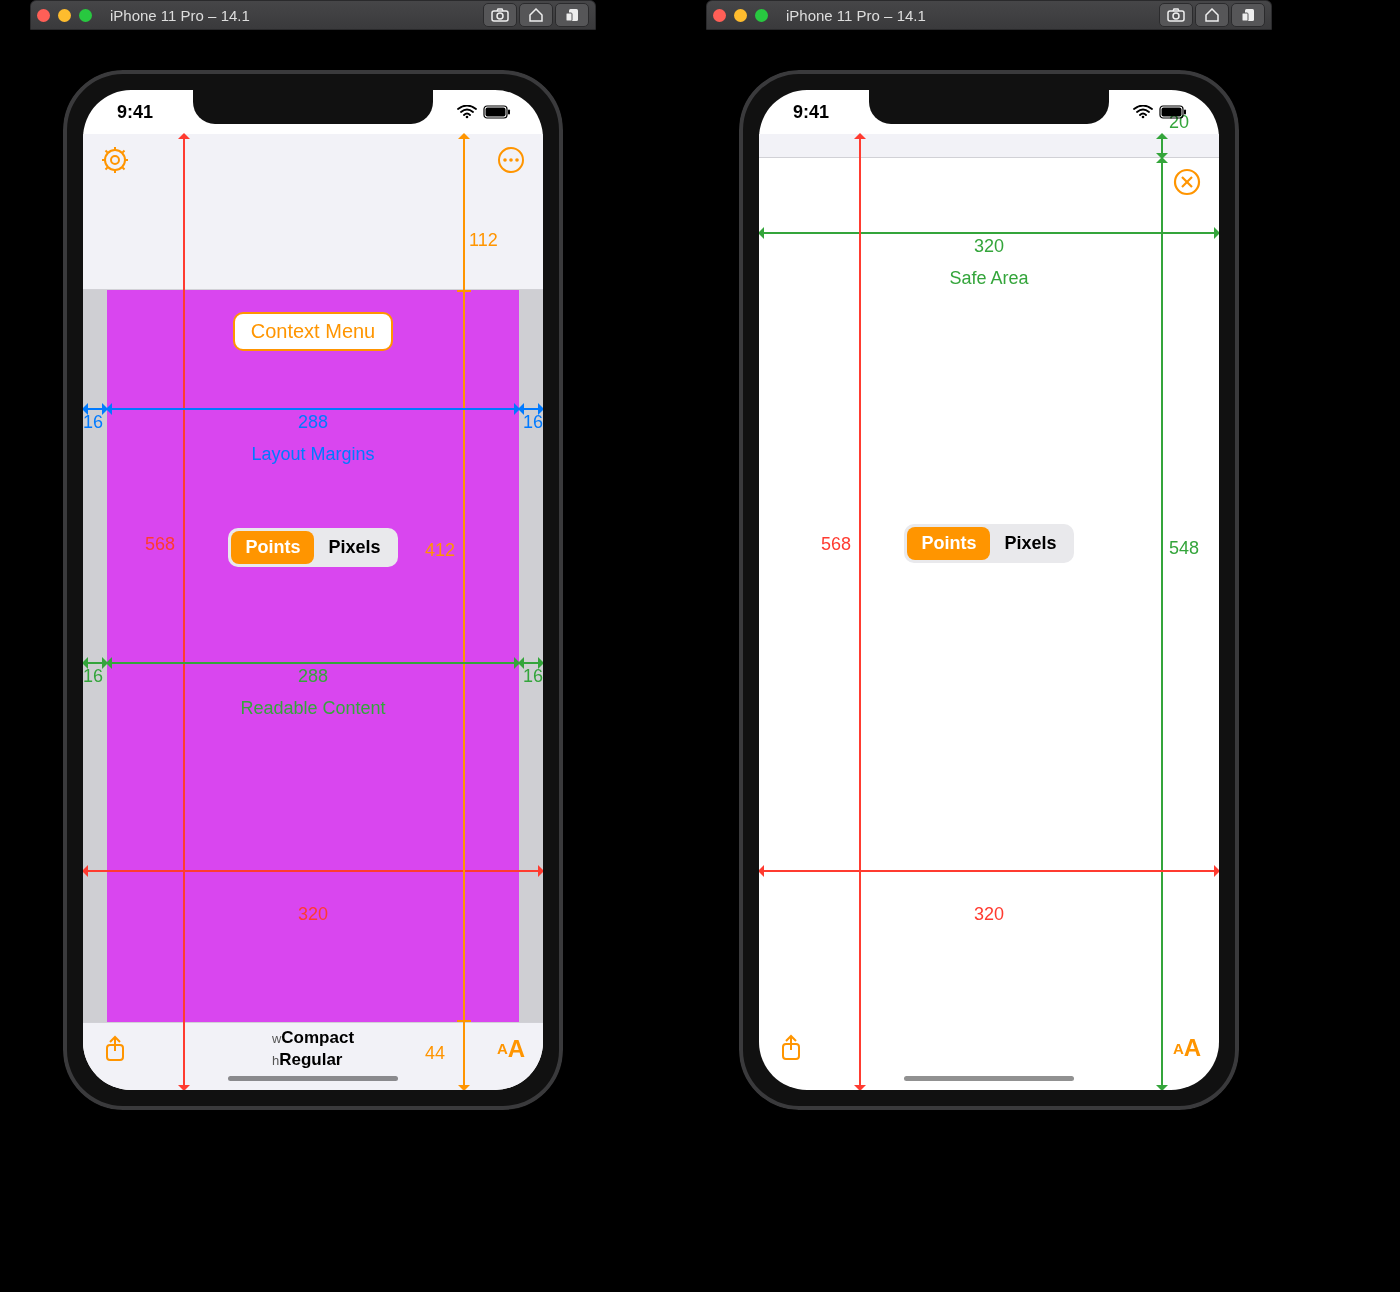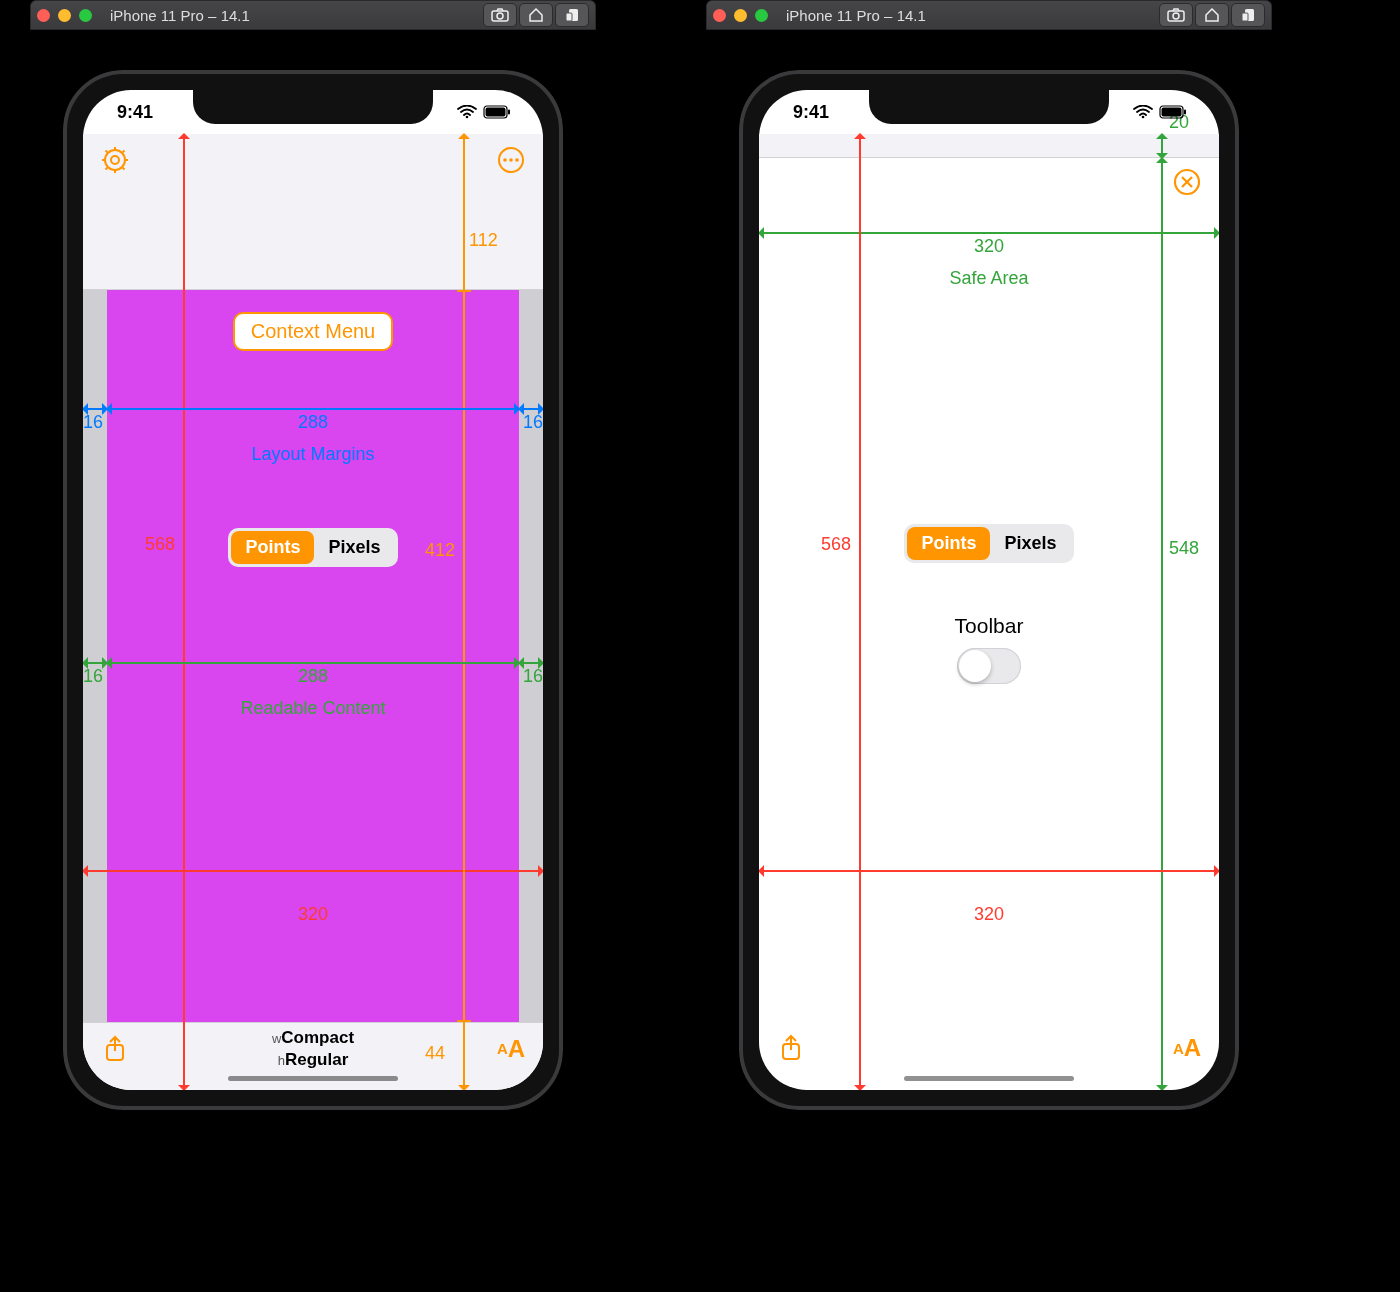--- a/index.html
+++ b/index.html
@@ -125,21 +125,21 @@
   .toggle::after {
     content: ""; position: absolute; left: 2px; top: 2px; width: 32px; height: 32px;
     background: #fff; border-radius: 50%; box-shadow: 0 2px 4px rgba(0,0,0,0.25);
   }
   .footer-bar {
     position: absolute; bottom: 0; left: 0; right: 0; height: 68px;
     background: var(--toolbar-grey); border-top: 1px solid #d1d1d6;
     display: flex; align-items: center; justify-content: space-between;
     padding: 0 14px 16px;
   }
-  .footer-center { text-align: center; font-size: 17px; line-height: 1.25; }
+  .footer-center { text-align: left; font-size: 17px; line-height: 1.25; }
   .footer-center .lbl { font-weight: 400; font-size: 13px; color: #555; }
   .icn-btn { width: 36px; height: 36px; display: flex; align-items: center; justify-content: center; color: var(--orange); }
 
   
   .measure {
     position: absolute; display: flex; align-items: center; justify-content: center;
     font-size: 18px; font-weight: 500;
   }
   .measure.h { height: 2px; }
   .measure.v { width: 2px; flex-direction: column; }
@@ -420,24 +420,20 @@
               <line x1="20" y1="10" x2="10" y2="20" stroke="#ff9500" stroke-width="2.2"></line>
             </svg>
         </div>
 
         <div style="position:absolute; left:0; right:0; top:390px; text-align:center;">
           <div class="segmented">
             <div class="seg active">Points</div>
             <div class="seg">Pixels</div>
           </div>
         </div>
-        <div class="stack" style="position:absolute; left:0; right:0; top:480px;">
-          <div class="section-label">Toolbar</div>
-          <div class="toggle"></div>
-        </div>
       </div>
 
       <div class="footer-bar" style="background:transparent; border:none;">
         <div class="icn-btn">
           <svg width="24" height="28" viewBox="0 0 24 28">
               <rect x="4" y="10" width="16" height="15" rx="3" fill="none" stroke="#ff9500" stroke-width="2"></rect>
               <line x1="12" y1="2" x2="12" y2="16" stroke="#ff9500" stroke-width="2"></line>
               <polyline points="7,7 12,2 17,7" fill="none" stroke="#ff9500" stroke-width="2"></polyline>
             </svg>
         </div>

